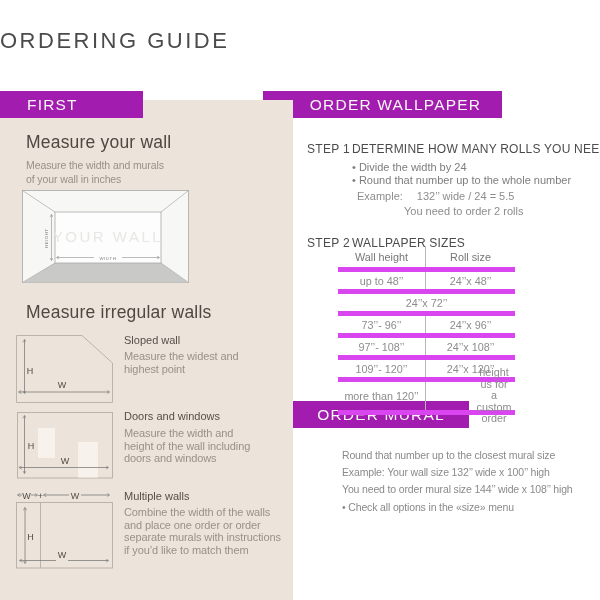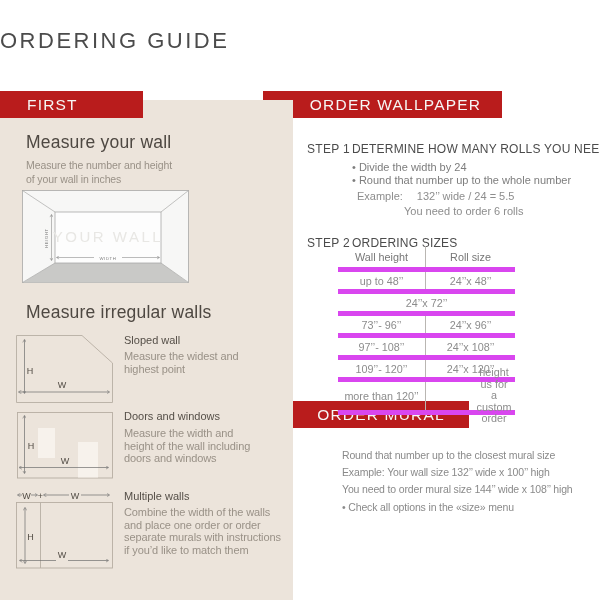--- a/index.html
+++ b/index.html
@@ -8,21 +8,21 @@
     background:#ffffff;
     font-family:"Liberation Sans", sans-serif;
     color:#4b4b4b;
   }
   .abs{position:absolute;}
   
   .page-title{top:28px;left:0;width:600px;text-align:left;
     font-size:22px;letter-spacing:2.5px;color:#4b4b4b;}
   
   .beige-panel{left:0;top:100px;width:293px;height:500px;background:#ece4db;z-index:1;}
-  .bar{height:27px;line-height:27px;background:#b91c1c;color:#f6f6f4;
+  .bar{height:27px;line-height:27px;background:#a21caf;color:#f6f6f4;
     font-size:15.5px;letter-spacing:1.2px;white-space:nowrap;}
   .bar-first{left:0;top:91px;width:143px;padding-left:27px;box-sizing:border-box;z-index:3;}
   .bar-ow{left:263px;top:91px;width:239px;text-align:center;padding-left:26px;box-sizing:border-box;z-index:0;}
   .bar-om{left:293px;top:401px;width:176px;text-align:center;z-index:2;}
   
   .lcol{z-index:3;}
   .h-left{font-size:17.5px;color:#4e4842;letter-spacing:.2px;white-space:nowrap;}
   .body-left{font-size:10.5px;line-height:13.5px;color:#999187;letter-spacing:-.1px;white-space:nowrap;}
   .item-title{font-size:11px;font-weight:normal;color:#554f48;white-space:nowrap;}
   .item-body{font-size:11px;line-height:12.5px;color:#999187;letter-spacing:-.1px;white-space:nowrap;}
@@ -63,21 +63,21 @@
 
 <div class="abs page-title">ORDERING GUIDE</div>
 
 <div class="abs bar bar-ow">ORDER WALLPAPER</div>
 <div class="abs beige-panel"></div>
 <div class="abs bar bar-first">FIRST</div>
 <div class="abs bar bar-om">ORDER MURAL</div>
 
 <div class="abs lcol h-left" style="left:26px;top:132px;">Measure your wall</div>
 <div class="abs lcol body-left" style="left:26px;top:159px;">
-  <div>Measure the number and height</div>
+  <div>Measure the width and murals</div>
   <div>of your wall in inches</div>
 </div>
 
 <svg class="abs" style="left:22px;top:190px;" width="167" height="93" viewBox="0 0 167 93">
   <rect x="0.5" y="0.5" width="166" height="92" fill="#f7f7f6" stroke="#a9a9a7" stroke-width="0.8"></rect>
   <polygon points="33,73 139,73 166,92.5 1,92.5" fill="#c9c9c7"></polygon>
   <line x1="0.5" y1="0.5" x2="33" y2="22" stroke="#a9a9a7" stroke-width="0.7"></line>
   <line x1="166.5" y1="0.5" x2="139" y2="22" stroke="#a9a9a7" stroke-width="0.7"></line>
   <line x1="0.5" y1="92.5" x2="33" y2="73" stroke="#a9a9a7" stroke-width="0.7"></line>
   <line x1="166.5" y1="92.5" x2="139" y2="73" stroke="#a9a9a7" stroke-width="0.7"></line>
@@ -147,24 +147,24 @@
 
 <div class="abs step-label" style="left:307px;top:142px;">STEP 1</div>
 <div class="abs step-head" style="left:352px;top:142px;">DETERMINE HOW MANY ROLLS YOU NEED</div>
 <div class="abs bullets" style="left:352px;top:161px;">
   <div>• Divide the width by 24</div>
   <div>• Round that number up to the whole number</div>
 </div>
 <div class="abs example" style="left:357px;top:190px;">
   <span>Example:</span><span class="val">132’’ wide / 24 = 5.5</span>
 </div>
-<div class="abs example" style="left:404px;top:205px;">You need to order 6 rolls</div>
+<div class="abs example" style="left:404px;top:205px;">You need to order 2 rolls</div>
 
 <div class="abs step-label" style="left:307px;top:236px;">STEP 2</div>
-<div class="abs step-head" style="left:352px;top:236px;">ORDERING SIZES</div>
+<div class="abs step-head" style="left:352px;top:236px;">WALLPAPER SIZES</div>
 
 <div class="abs wtable">
   <div class="trow head">
     <div class="tc1">Wall height</div>
     <div class="tc2">Roll size</div>
   </div>
   <div class="trow r">
     <div class="tc1">up to 48’’</div>
     <div class="tc2">24’’x 48’’</div>
   </div>

